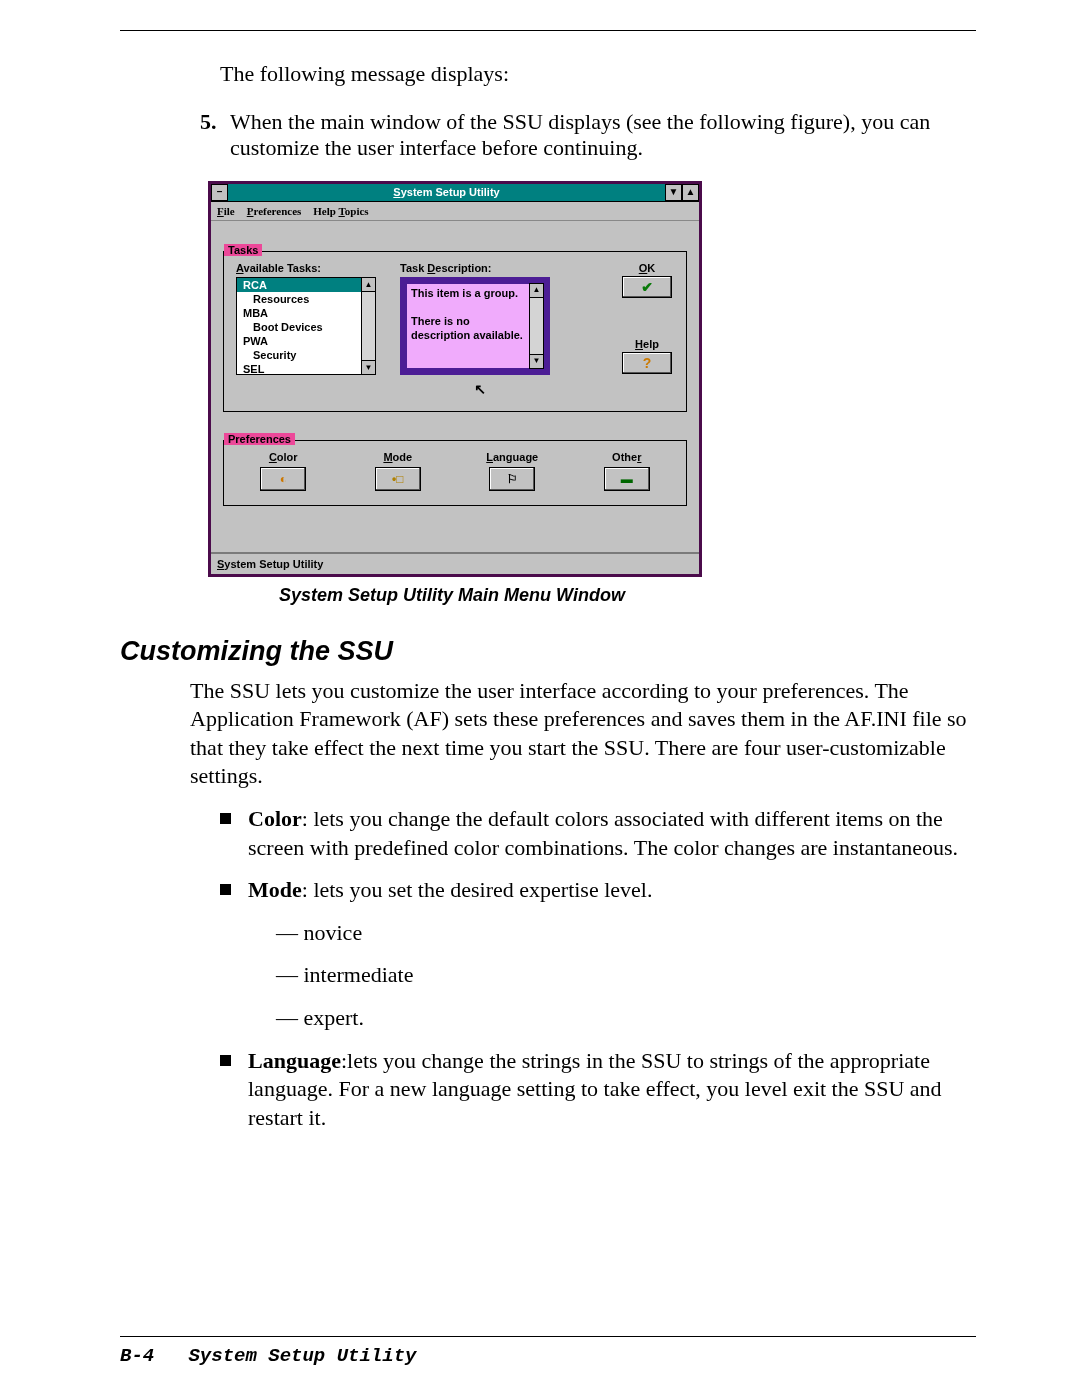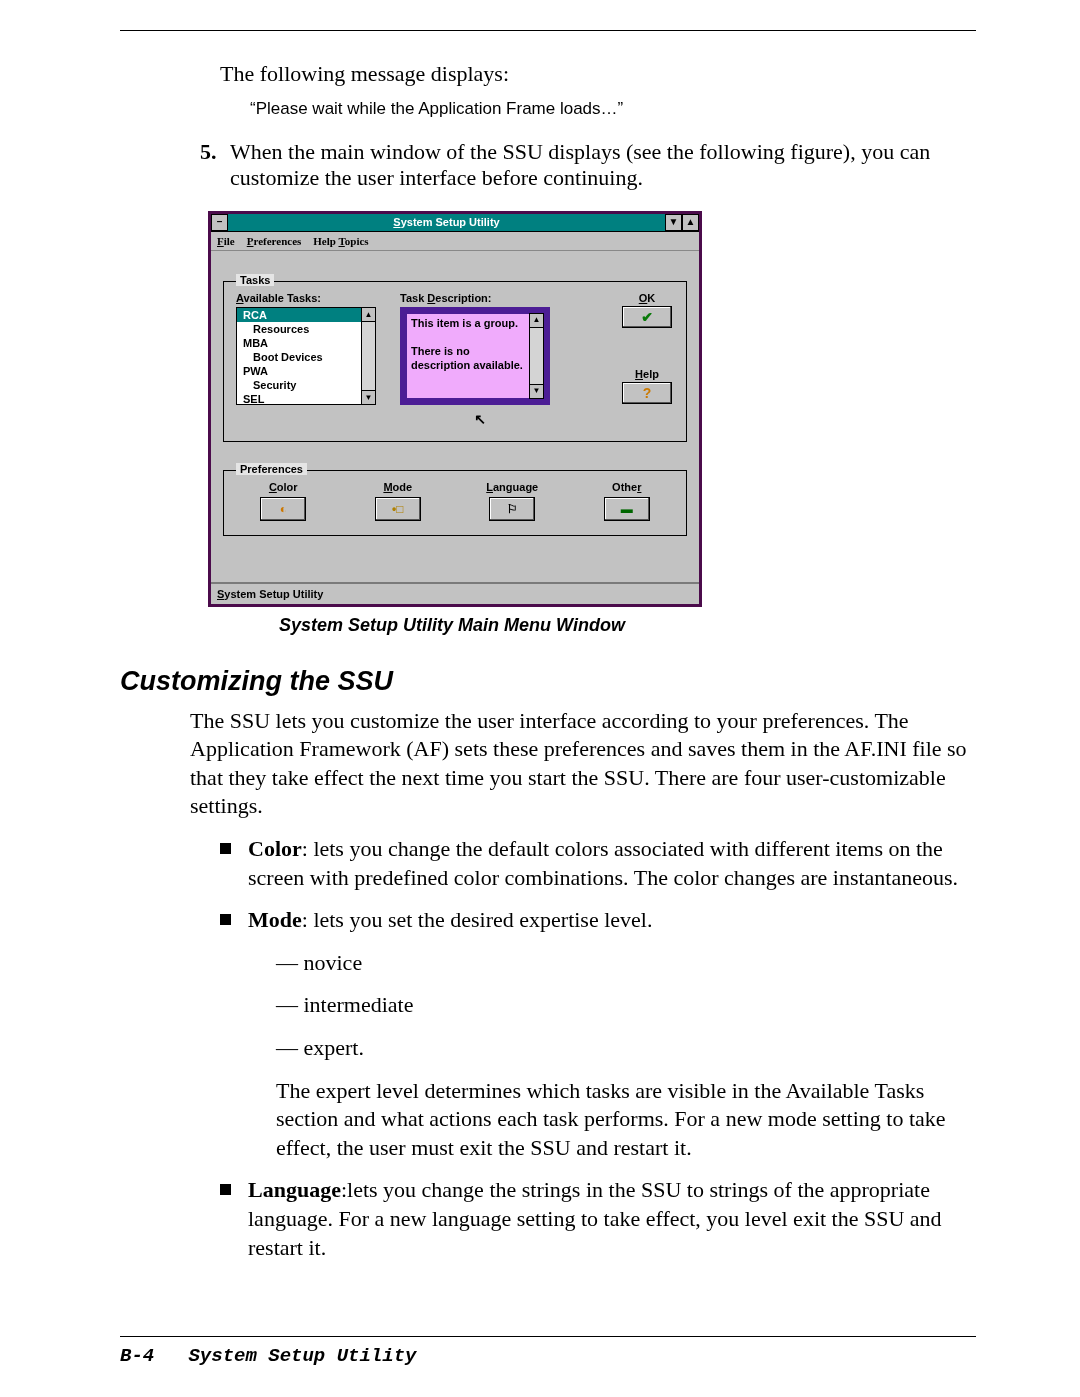--- a/index.html
+++ b/index.html
@@ -85,22 +85,22 @@
 
   .fieldset {
     border: 1px solid #000;
     padding: 10px 12px 14px 12px;
     position: relative;
     margin-bottom: 28px;
   }
   .fieldset .legend {
     position: absolute;
     top: -8px;
-    left: 12px;
-    background: #e5e5e5;
+    left: 0;
+    background: #ec4899;
     padding: 0 4px;
   }
   .tasks-row { display: flex; align-items: flex-start; }
   .col-tasks { width: 150px; }
   .col-desc  { width: 160px; margin-left: 14px; }
   .col-btns  { margin-left: auto; width: 54px; text-align: center; }
 
   .col-label { margin-bottom: 3px; }
 
   .listbox {
@@ -241,21 +241,20 @@
     font-size: 19px;
   }
 </style>
 </head>
 <body>
 
 <div class="page">
   <div class="top-rule"></div>
 
   <div class="body-indent">The following message displays:</div>
-  <div class="quote">“Please wait while the Application Frame loads…”</div>
 
   <div class="num-item">
     <div class="num">5.</div>
     <div class="txt">When the main window of the SSU displays (see the following figure), you can customize the user interface before continuing.</div>
   </div>
 
   <div class="screenshot-wrap">
     <div class="win">
       <div class="titlebar">
         <div class="tb-btn">–</div>
@@ -358,21 +357,20 @@
     <li>
       <b>Color</b><span>: lets you change the default colors associated with different items on the screen with predefined color combinations. The color changes are instantaneous.</span>
     </li>
     <li>
       <b>Mode</b><span>: lets you set the desired expertise level.</span>
       <div class="dash-list" id="mode-levels">
           <div>novice</div>
           <div>intermediate</div>
           <div>expert.</div>
         </div>
-      <div class="subpara">The expert level determines which tasks are visible in the Available Tasks section and what actions each task performs. For a new mode setting to take effect, the user must exit the SSU and restart it.</div>
     </li>
     <li>
       <b>Language</b><span>:lets you change the strings in the SSU to strings of the appropriate language. For a new language setting to take effect, you level exit the SSU and restart it.</span>
     </li>
   </ul>
 
   <div class="footer-rule"></div>
   <div class="footer">
     <span>B-4</span>&nbsp;&nbsp;&nbsp;<span>System Setup Utility</span>
   </div>

